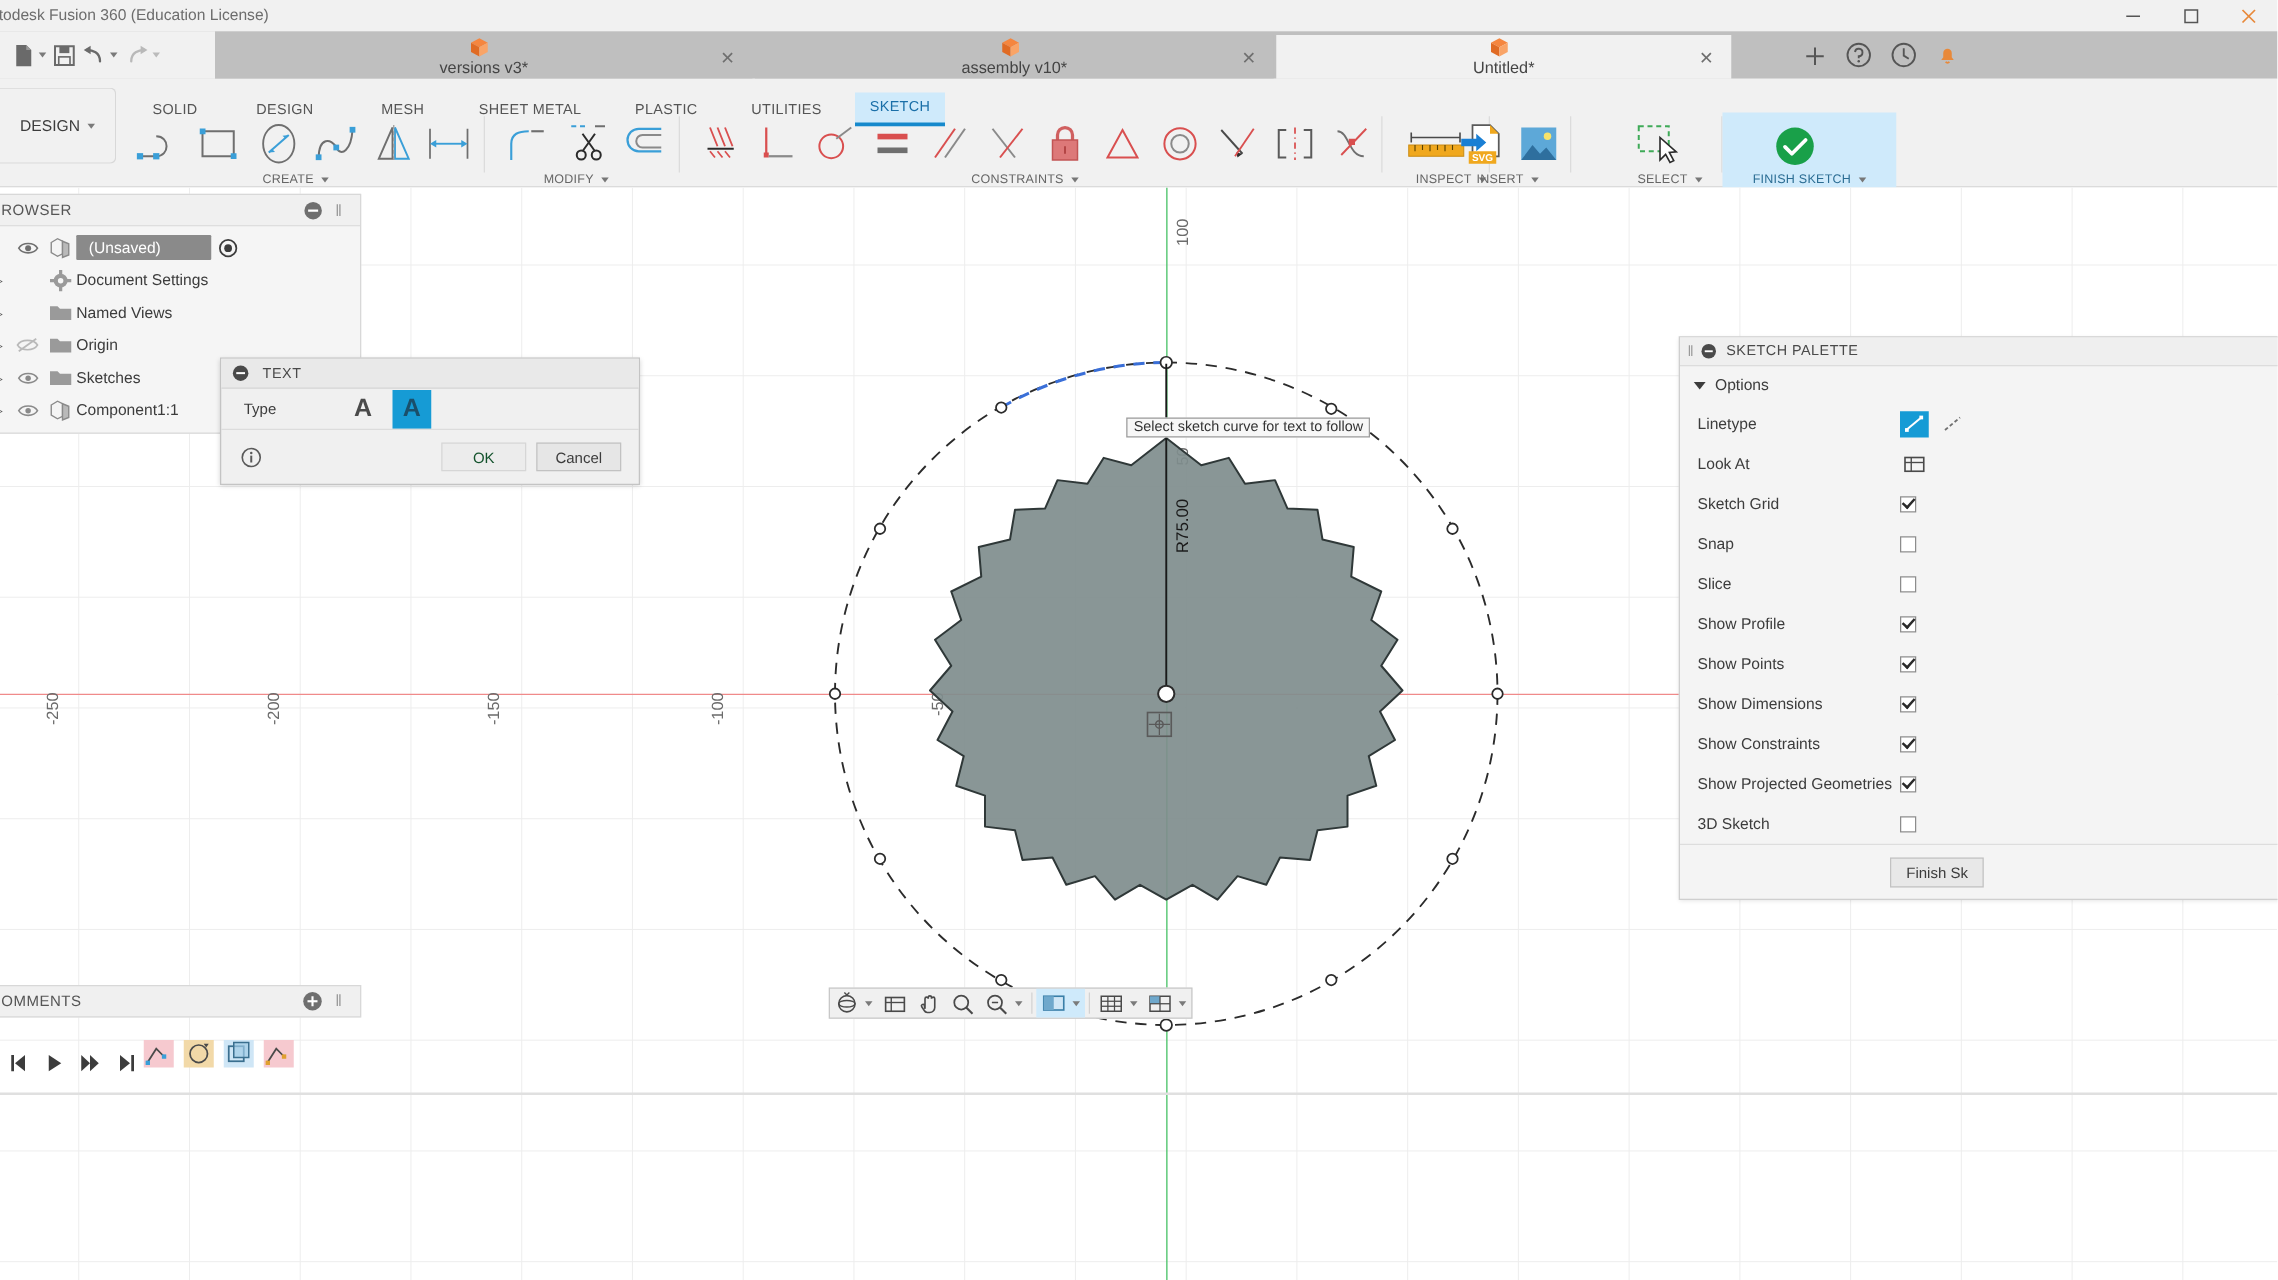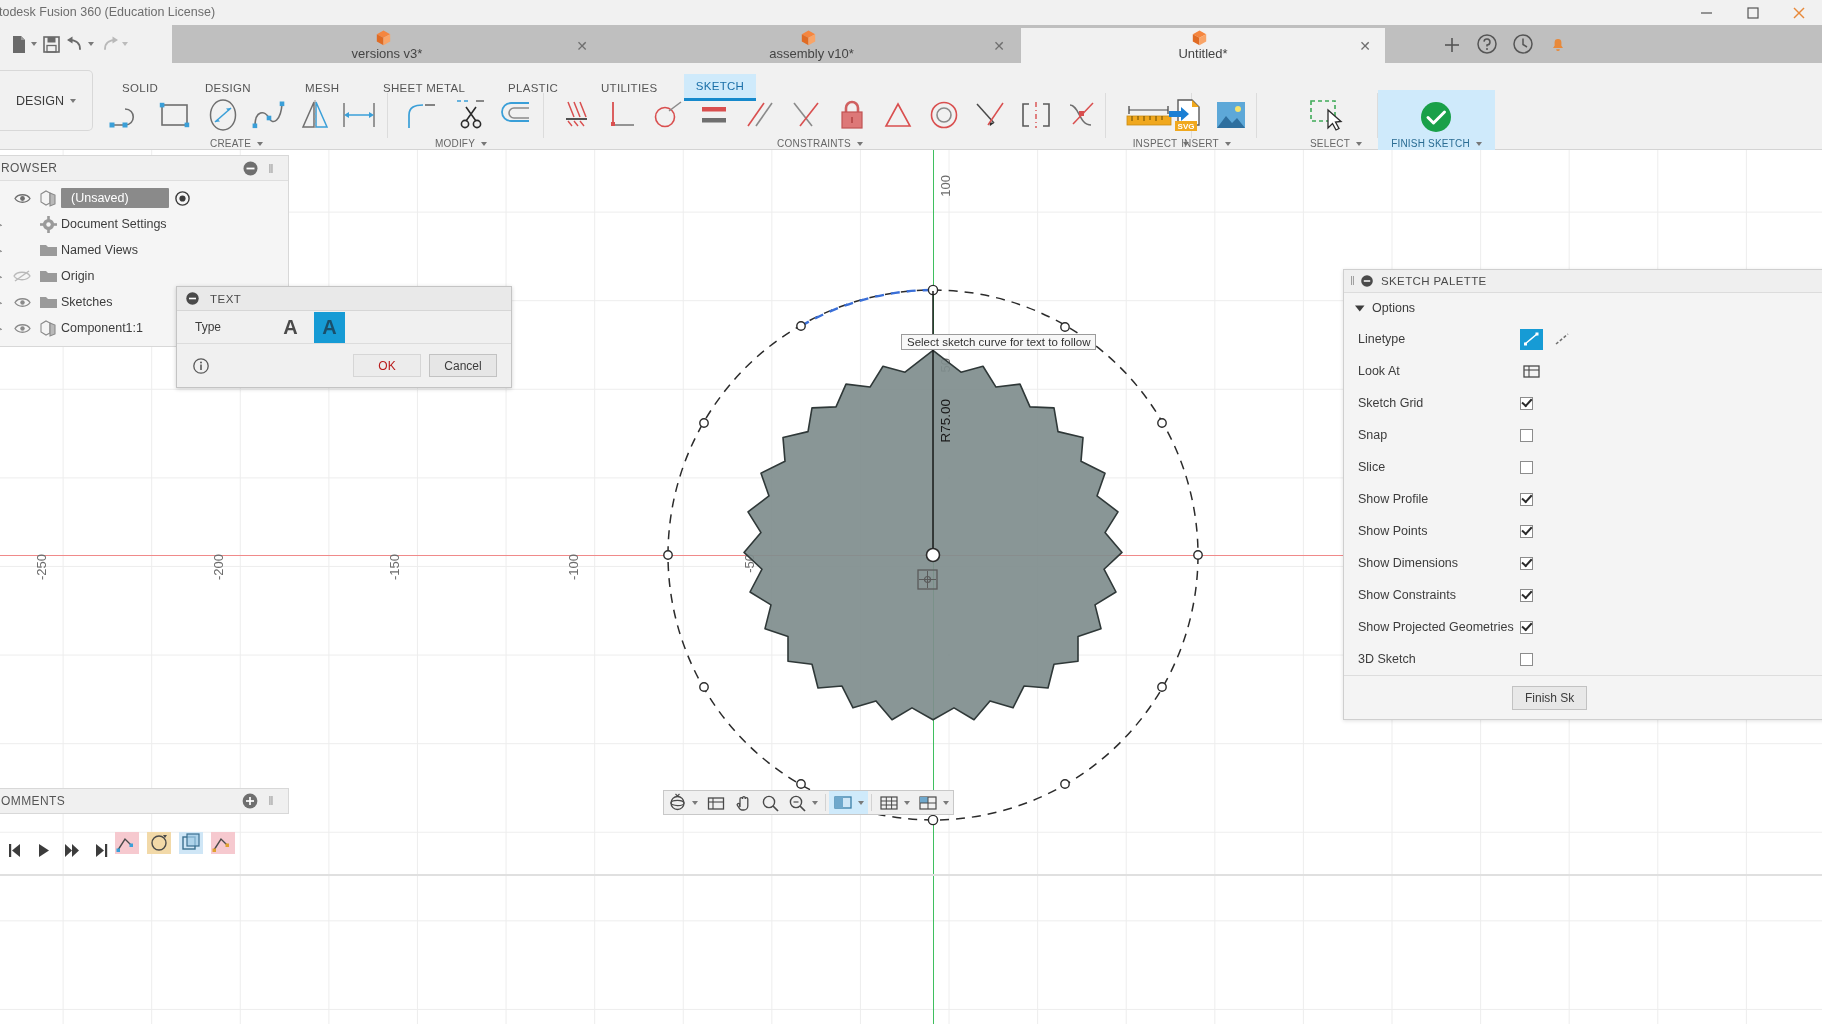--- a/index.html
+++ b/index.html
@@ -82,21 +82,21 @@
     display:flex; align-items:center; justify-content:center;
   }
   .tool.wide { width:66px; }
   .glabel {
     position:absolute; bottom:1px; left:0; width:100%;
     text-align:center; font-size:10px; color:#666; letter-spacing:.2px;
     display:flex; align-items:center; justify-content:center; gap:3px;
   }
   .glabel .caret-sm { border-top-color:#777; }
   #finishgrp {
-    position:absolute; left:1378px; top:27px; width:117px; height:60px;
+    position:absolute; left:1378px; top:27px; width:139px; height:60px;
     background:#cfeafb;
     padding-left:48px;
   }
   #finishgrp .glabel { color:#2a6c93; }
 
   
   #canvas {
     position:absolute; left:0; top:150px; width:1822px; height:874px;
     background:#ffffff; overflow:hidden;
   }
@@ -157,21 +157,21 @@
   .selbtn {
     height:27px; background:#169bd5; color:#fff; font-size:12px;
     display:flex; align-items:center; padding:0 12px 0 6px; gap:4px; cursor:pointer;
   }
   #textdlg .dfoot {
     height:44px; border-top:1px solid #dcdcdc; display:flex; align-items:center;
     position:relative; padding:0 10px;
   }
   .dbtn { width:68px; height:23px; font-size:12px; display:flex; align-items:center;
           justify-content:center; border:1px solid #c2c2c2; background:#e6e6e6; cursor:pointer;}
-  .dbtn.disabled { color:#b91c1c; background:#ececec; border-color:#d6d6d6; }
+  .dbtn.disabled { color:#14532d; background:#ececec; border-color:#d6d6d6; }
 
   
   #tooltip {
     position:absolute; left:901px; top:334px; height:16px;
     background:#f7f7f7; border:1px solid #9b9b9b;
     font-size:11.5px; color:#333; padding:0 5px; line-height:15px; z-index:45;
     white-space:nowrap;
   }
 
   

